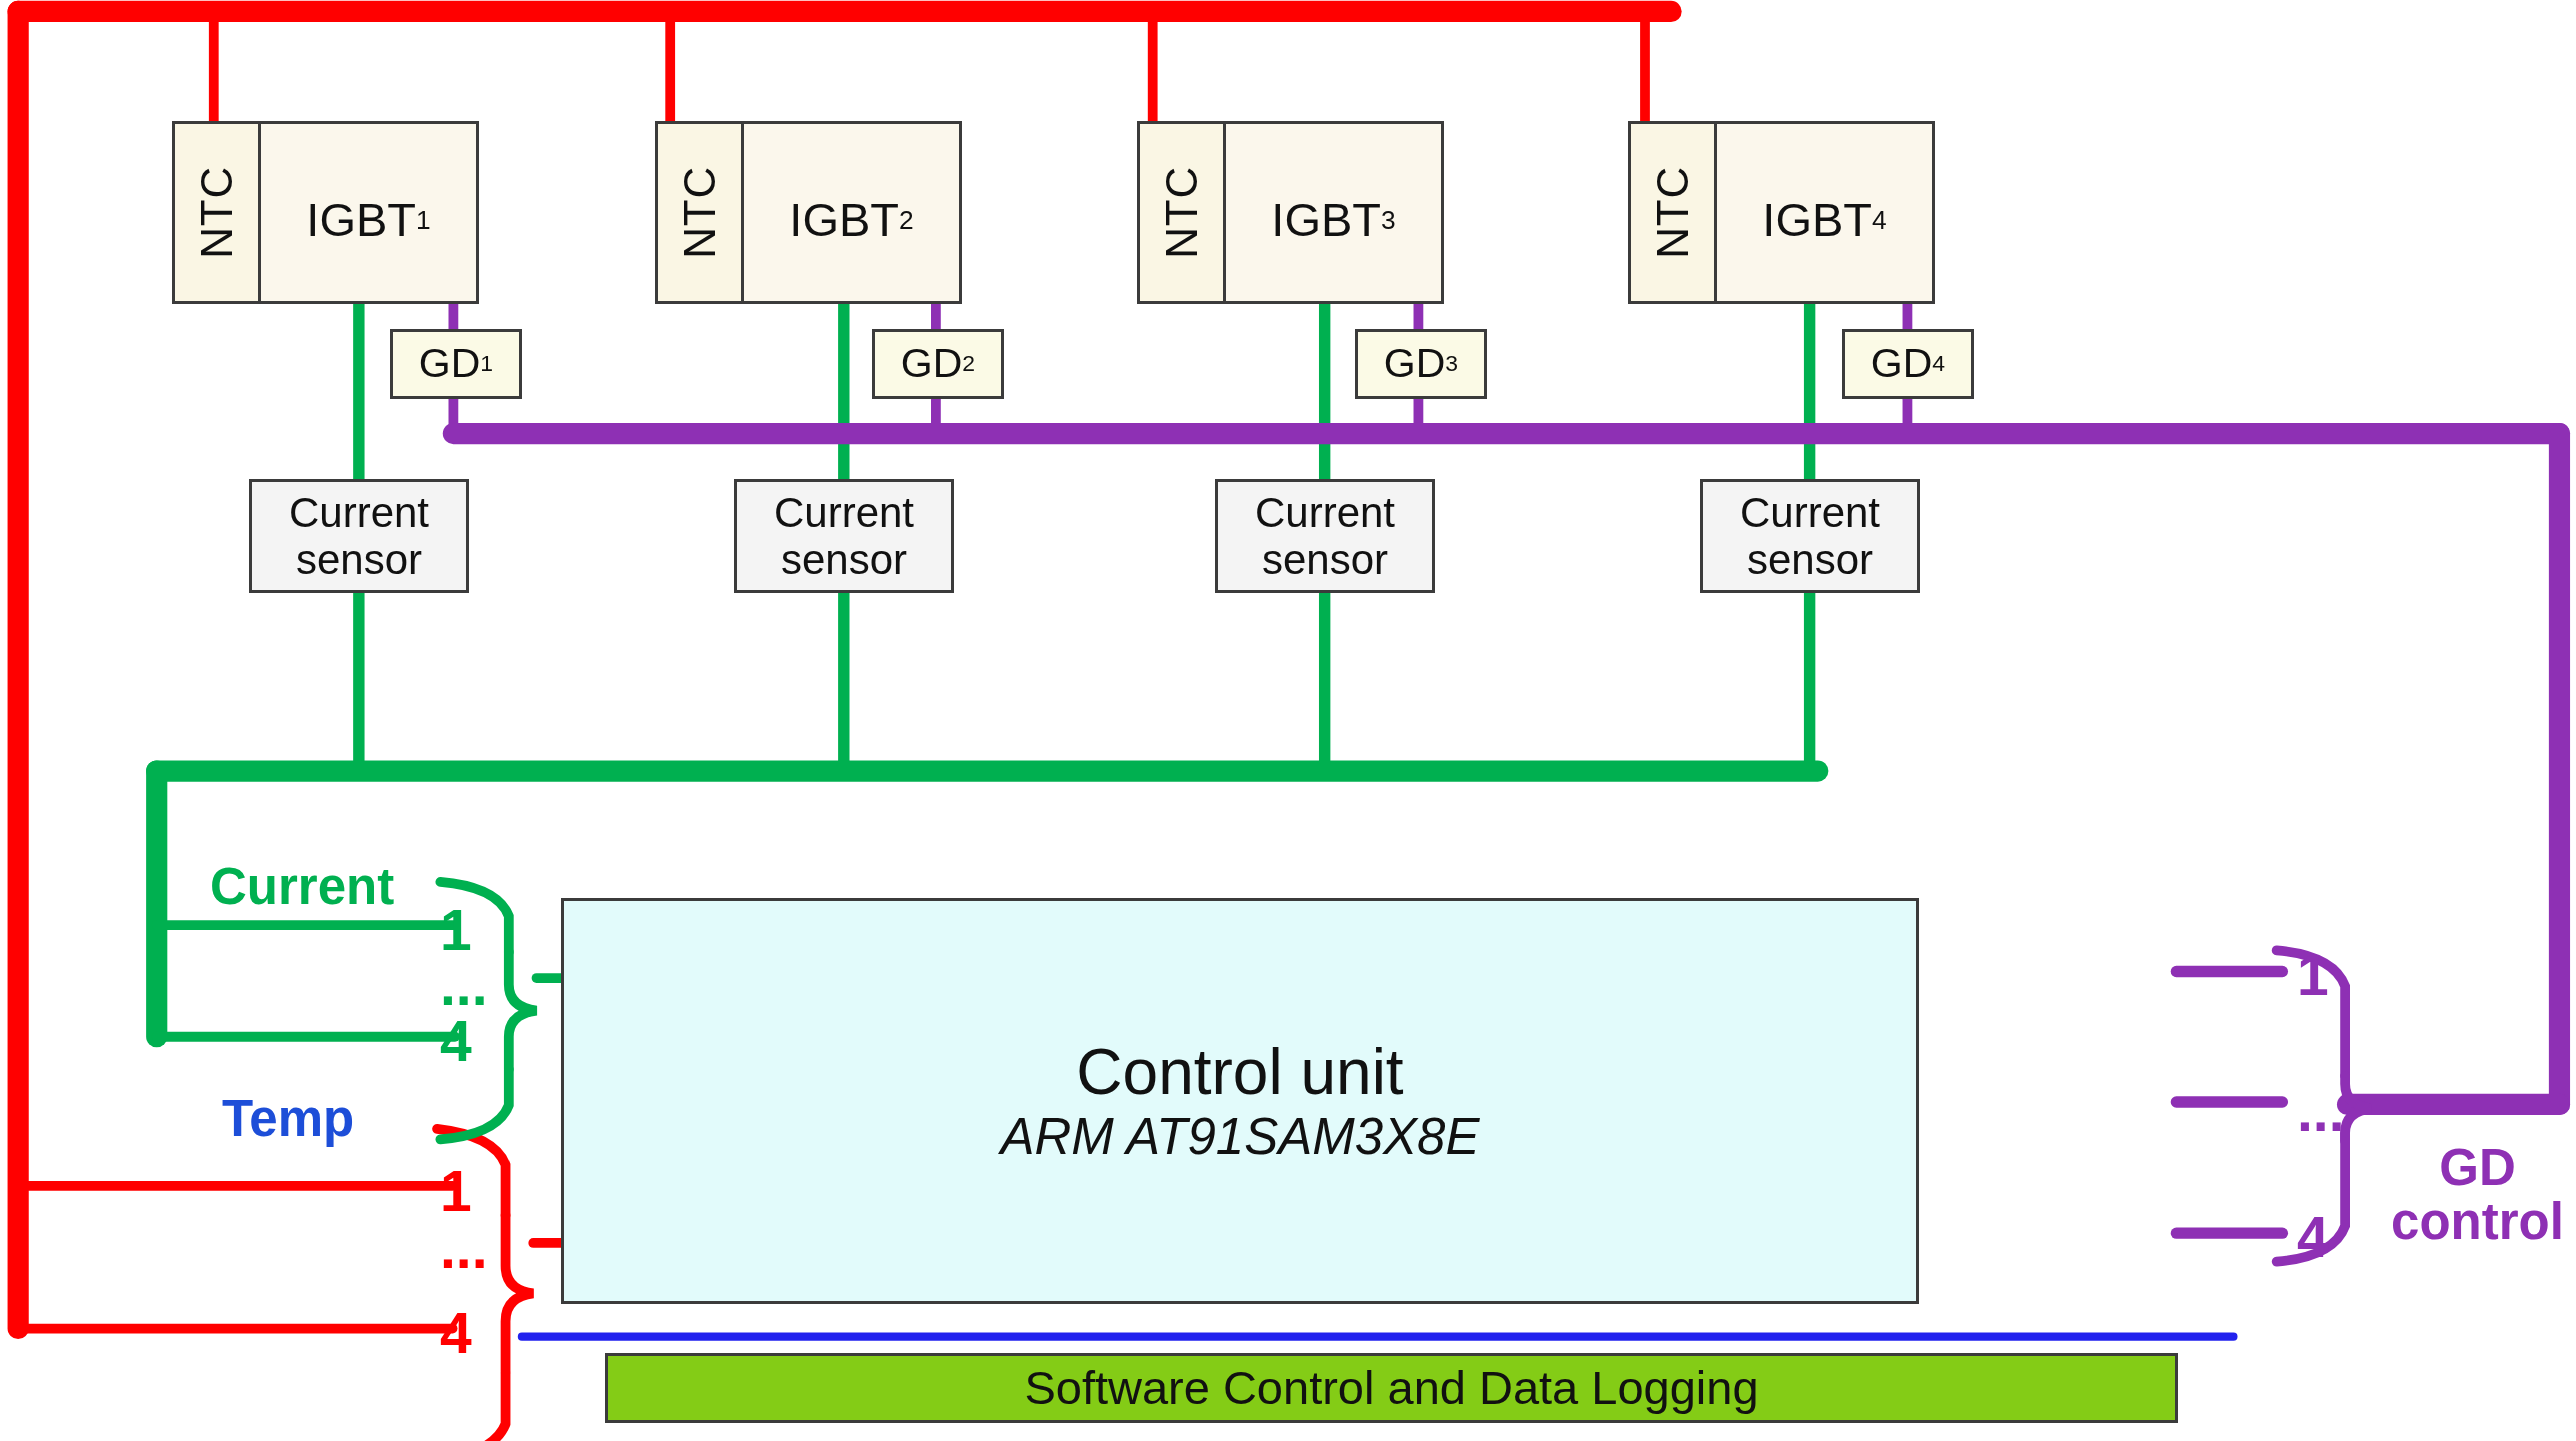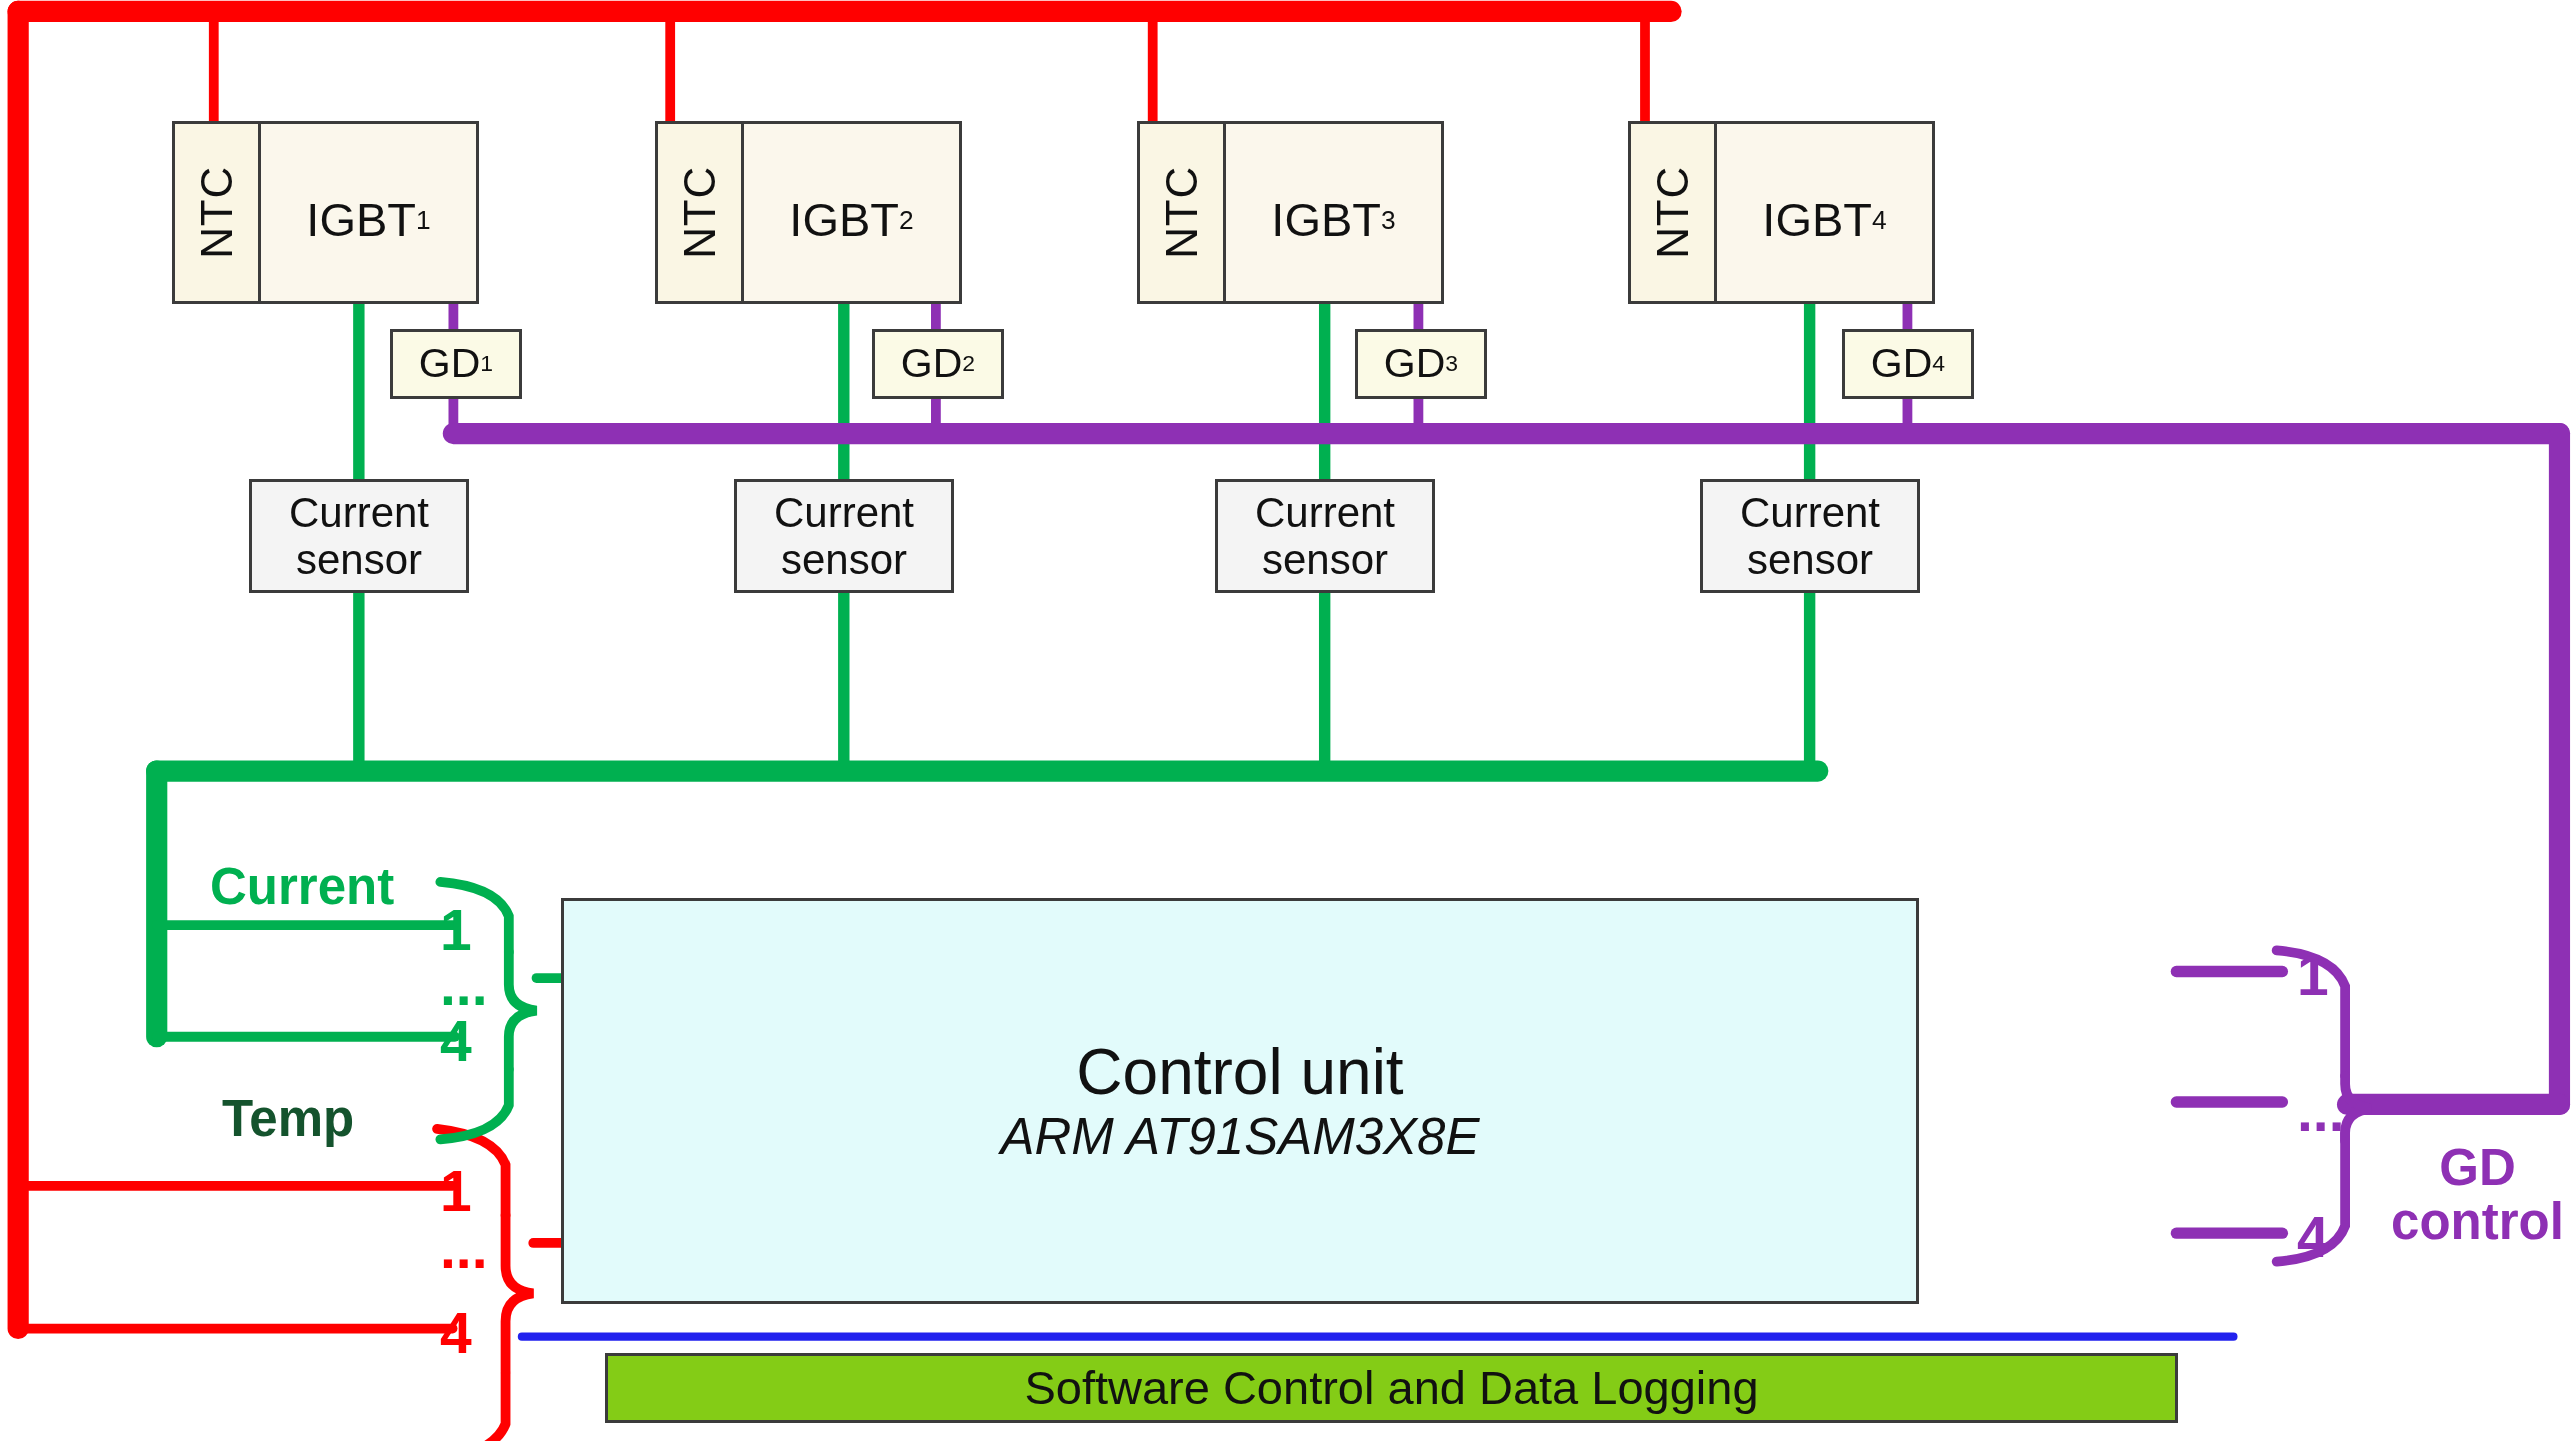--- a/index.html
+++ b/index.html
@@ -19,21 +19,21 @@
   .cu{background:#e2fbfb;}
   .cu-inner{display:flex;flex-direction:column;align-items:center;justify-content:center;}
   .cu-title{font-size:64px;}
   .cu-sub{font-size:51px;font-style:italic;}
   .swbar{background:#84cc16;font-size:47px;}
 
   sub{font-size:0.56em;vertical-align:-0.30em;}
 
   .blabel{position:absolute;font-weight:bold;white-space:pre-line;line-height:1.05;}
   .lbl-current{color:#00b050;font-size:51px;}
-  .lbl-temp{color:#14532d;font-size:51px;}
+  .lbl-temp{color:#1d4ed8;font-size:51px;}
   .lbl-gd{color:#8e30b4;font-size:51px;text-align:center;}
   .pnum{position:absolute;font-weight:bold;font-size:57px;}
   .pnum.g{color:#00b050;}
   .pnum.r{color:#ff0000;}
   .pnum.p{color:#8e30b4;}
 </style>
 </head>
 <body>
 
 <div id="stage">

